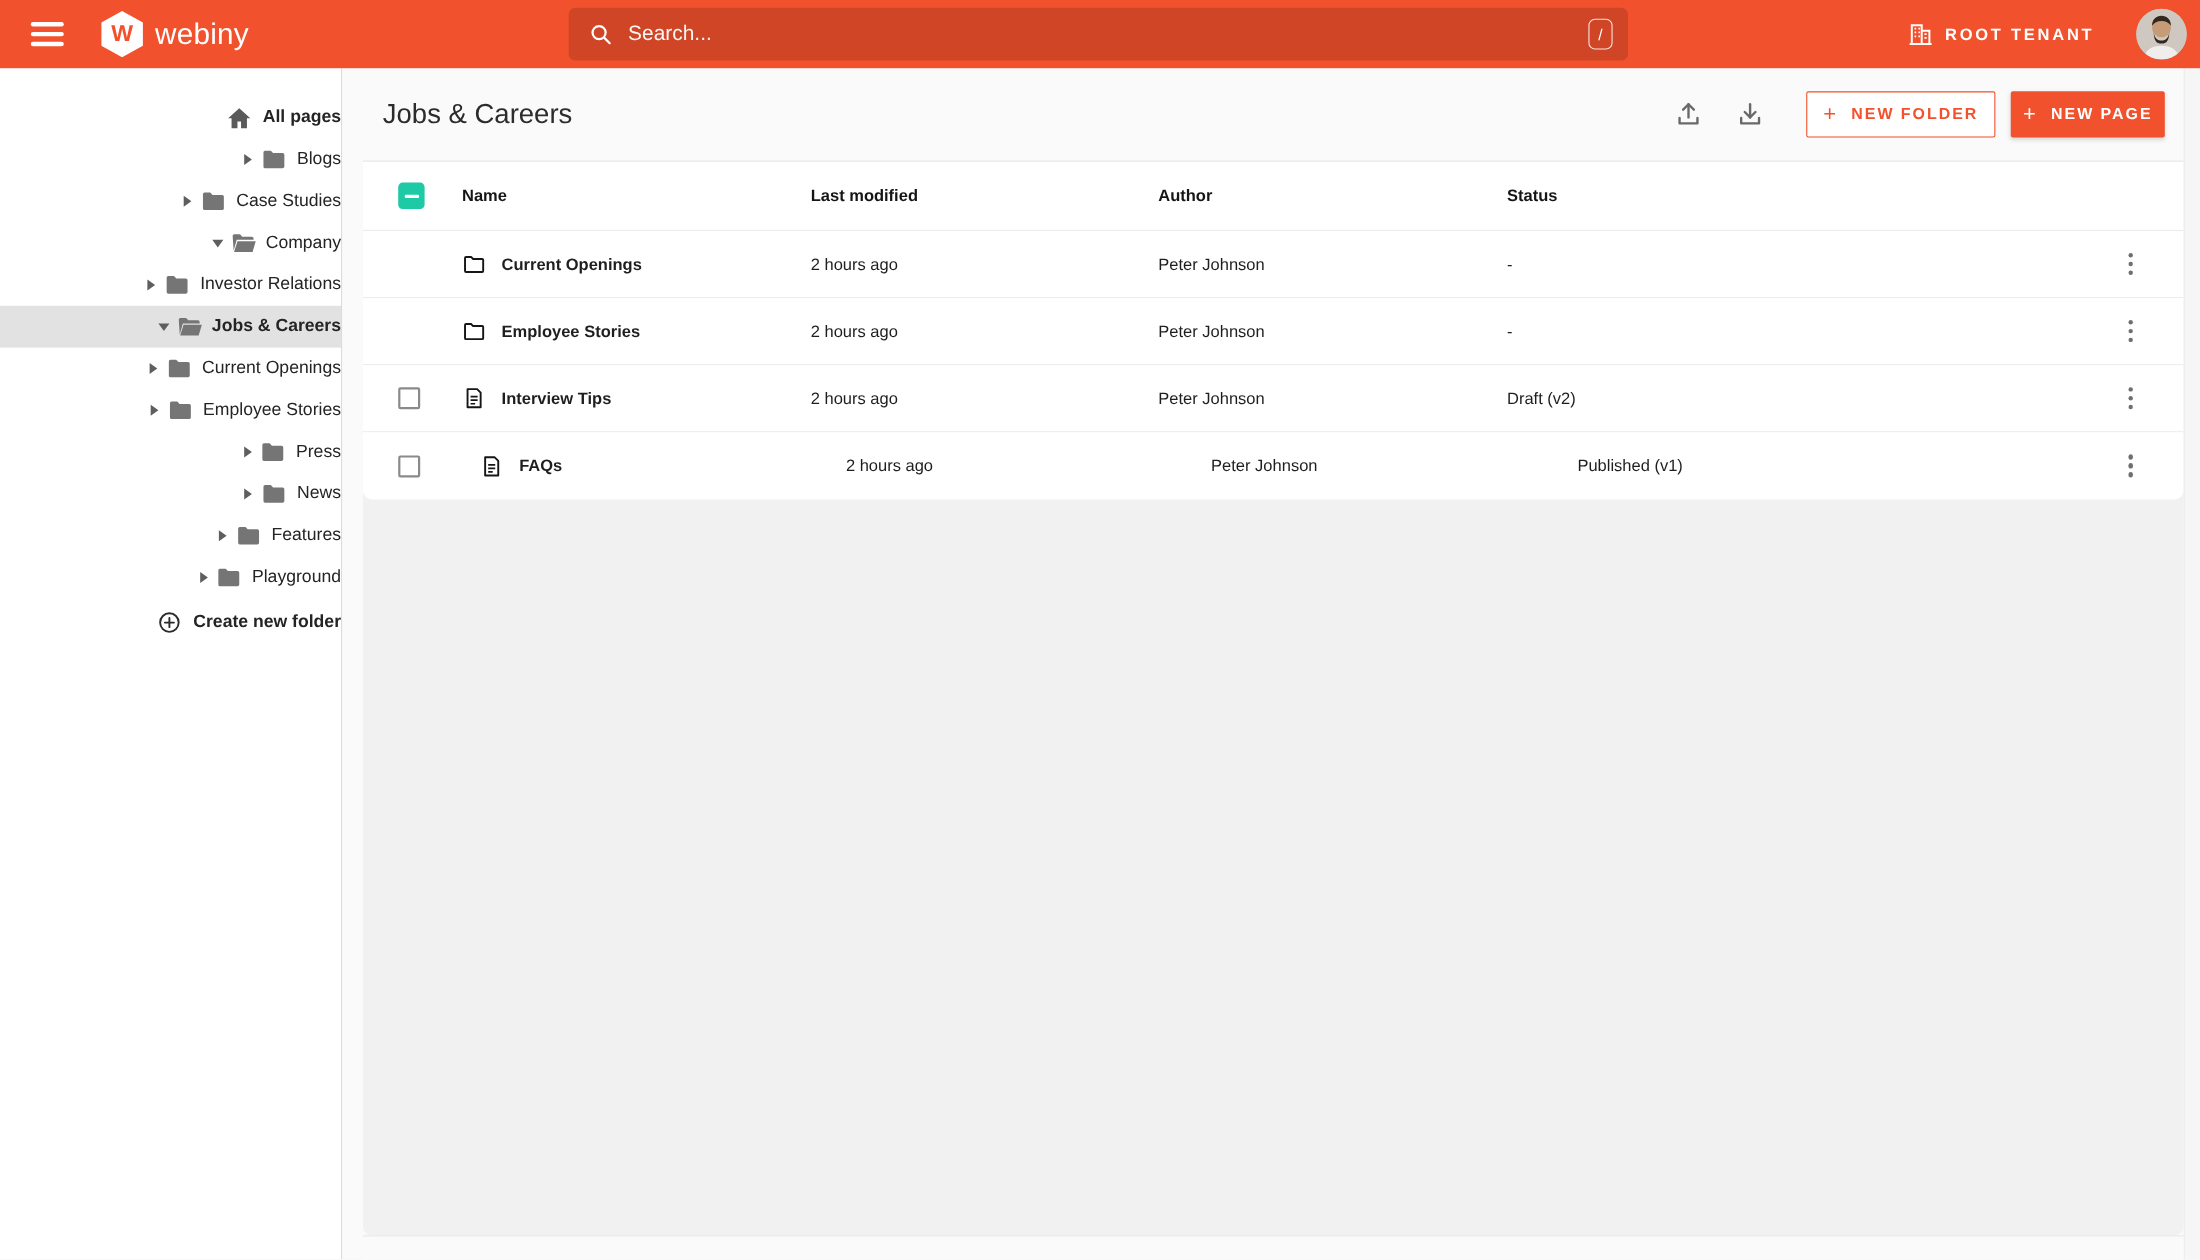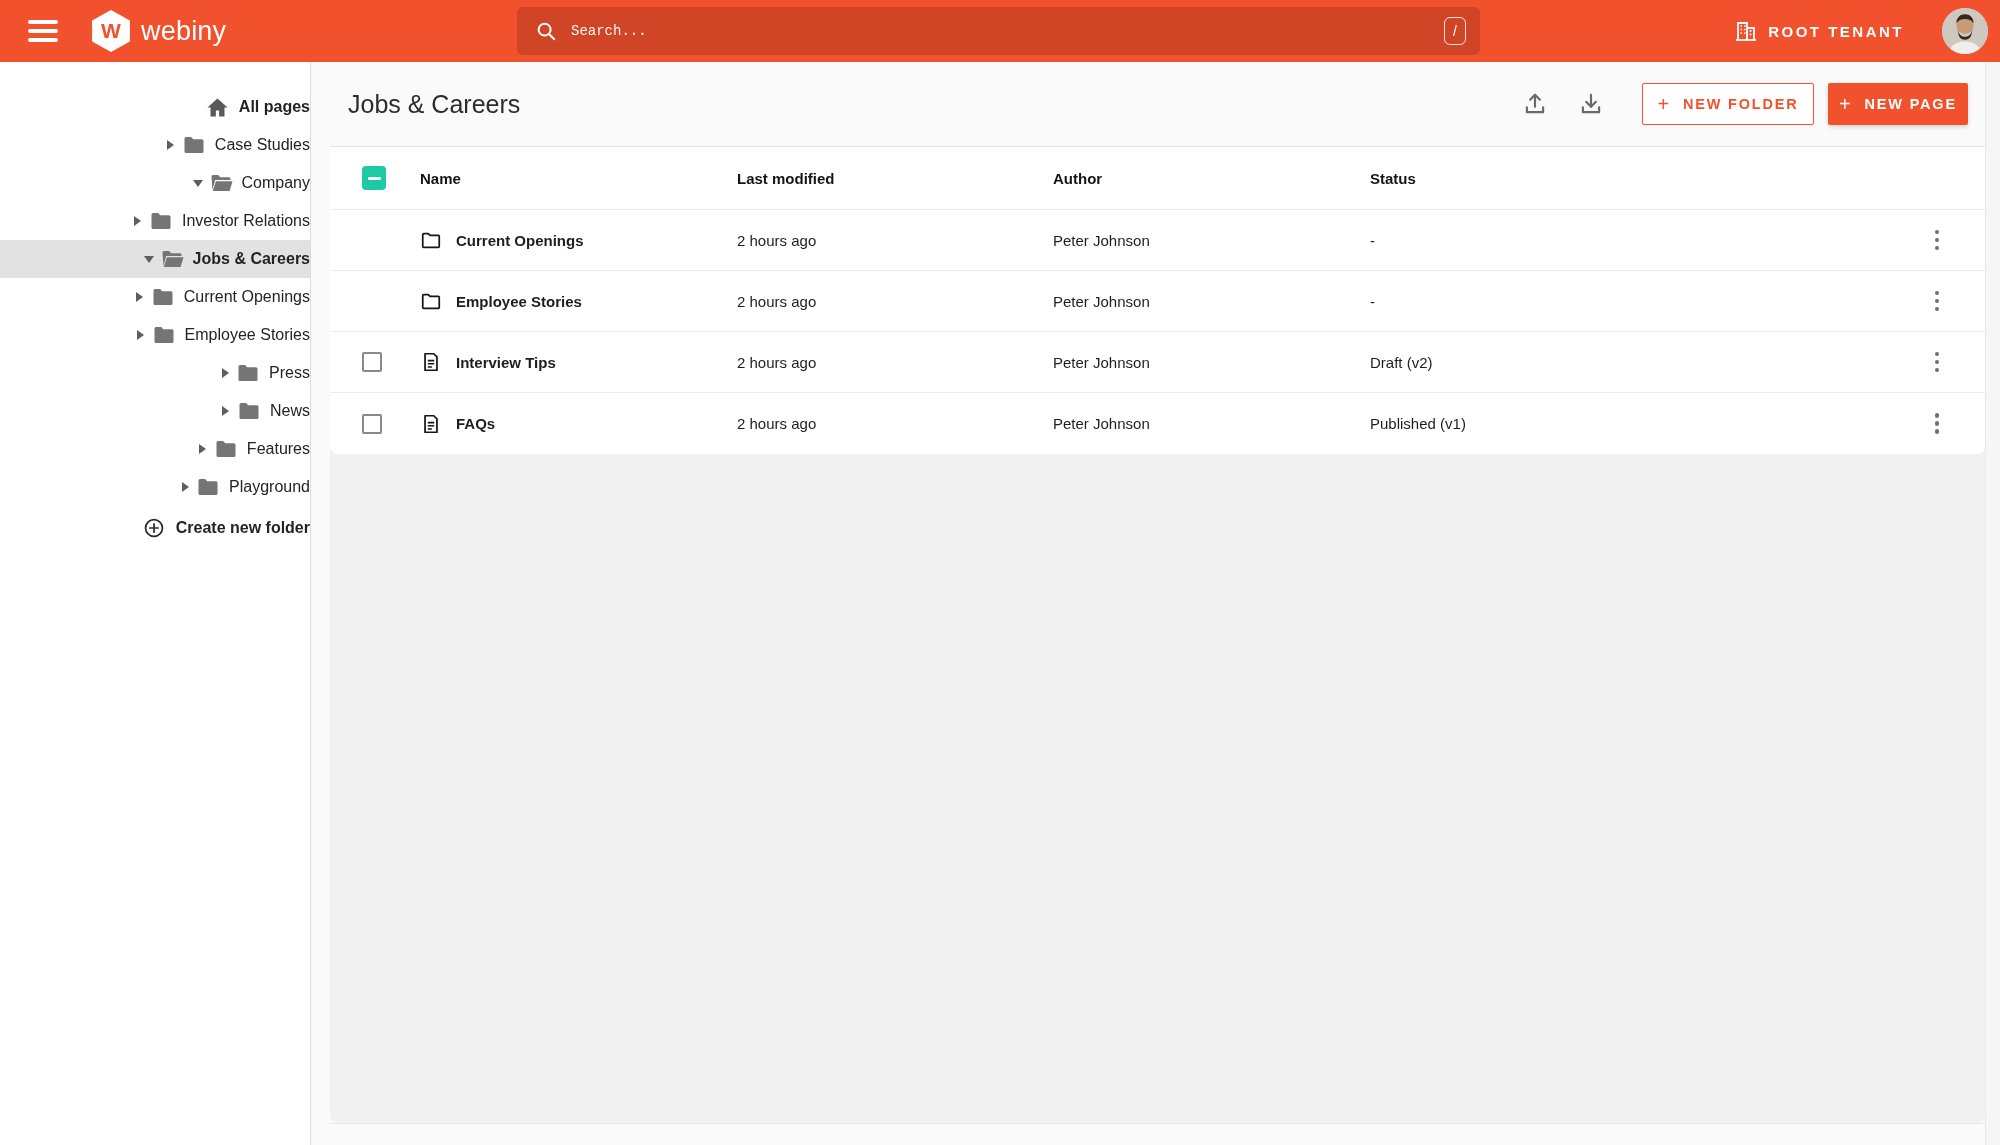--- a/index.html
+++ b/index.html
@@ -17,21 +17,21 @@
   .logo { position:absolute; left:90px; top:10px; display:flex; align-items:center; cursor:pointer; }
   .hex { width:42px; height:42px; background:#fff; display:flex; align-items:center; justify-content:center;
          clip-path:polygon(50% 0, 95% 25%, 95% 75%, 50% 100%, 5% 75%, 5% 25%); }
   .hex b { color:#f1512c; font-size:21px; font-weight:bold; }
   .wordmark { color:#fff; font-size:27px; font-weight:normal; margin-left:9px; letter-spacing:.2px; }
 
   .searchbar { position:absolute; left:517px; top:7px; width:963px; height:48px;
                background:rgba(0,0,0,0.14); border-radius:6px; display:flex; align-items:center; }
   .searchbar svg { margin:0 14px 0 18px; flex:0 0 auto; }
   .searchbar input { flex:1; background:transparent; border:none; outline:none;
-                     color:#fff; font-size:14px; font-family:Liberation Mono, monospace; }
+                     color:#fff; font-size:19px; font-family:Liberation Sans, sans-serif; }
   .searchbar input::placeholder { color:rgba(255,255,255,0.95); }
   .slash-badge { margin-right:14px; width:22px; height:28px; border:1.5px solid rgba(255,255,255,0.85);
                  border-radius:6px; color:#fff; font-size:14px; display:flex; align-items:center;
                  justify-content:center; }
 
   .tenant { position:absolute; right:96px; top:0; height:62px; display:flex; align-items:center;
             gap:10px; cursor:pointer; }
   .tenant-label { color:#fff; font-size:15px; font-weight:600; letter-spacing:2.5px; }
   .avatar { position:absolute; right:12px; top:8px; width:46px; height:46px; border-radius:50%;
             overflow:hidden; border:none; padding:0; cursor:pointer; background:#cfc8c0; }
@@ -78,21 +78,21 @@
   .btn-filled { margin-left:14px; width:140px; background:#f1512c; color:#fff; border:none;
                 box-shadow:0 2px 4px rgba(0,0,0,0.15); }
 
   .table-wrap { position:absolute; left:19px; right:0; top:85px; bottom:22px; background:#f1f1f1;
                 border-radius:0 0 8px 8px; overflow:hidden; }
   .grid-row { display:grid; grid-template-columns:90px 317px 316px 317px 1fr 96px;
               align-items:center; background:#fff; border-bottom:1px solid #ebebeb;
               font-size:15px; color:#1e1e1e; }
   .grid-row.head { height:63px; font-weight:700; color:#151515; }
   .grid-row.body { height:61px; cursor:pointer; }
-  .grid-row.body:last-of-type { border-bottom:none; border-radius:0 0 8px 8px; }
+  .grid-row.body:last-of-type { border-bottom:none; border-radius:0 0 8px 8px;gap:16px; }
   .cell-check { padding-left:32px; display:flex; align-items:center; }
   .cb-ind { width:24px; height:24px; background:#1ec9a6; border-radius:4px; border:none;
             display:flex; align-items:center; justify-content:center; cursor:pointer; }
   .cb-ind i { display:block; width:13px; height:3px; background:#fff; border-radius:1px; }
   .cb-empty { width:20px; height:20px; background:#fff; border:2px solid #8a8a8a;
               border-radius:2px; cursor:pointer; }
   .cell-name { display:flex; align-items:center; gap:14px; font-weight:700; }
   .cell-kebab { display:flex; justify-content:center; }
   .kebab { background:none; border:none; cursor:pointer; padding:6px; display:flex;
            flex-direction:column; gap:3.5px; align-items:center; }
@@ -154,20 +154,31 @@
 
     <div class="trow pad-root">
       <span class="ticon">
         <svg width="23" height="23" viewBox="0 0 24 24">
             <path d="M12 2.5 22.5 12h-3.2v9.5h-5.6v-6.4h-3.4v6.4H4.7V12H1.5z" fill="#5a5a5a"></path>
           </svg>
       </span>
       <span class="tlabel bold">All pages</span>
     </div>
 
+    <div class="trow pad0">
+      <span class="arr right">
+          <i></i>
+        </span>
+      <span class="ticon">
+        <svg width="24" height="24" viewBox="0 0 24 24">
+            <path d="M2.5 5.5A1.5 1.5 0 0 1 4 4h5.2l2 2.2H20a1.5 1.5 0 0 1 1.5 1.5v11A1.5 1.5 0 0 1 20 20H4a1.5 1.5 0 0 1-1.5-1.5z" fill="#757575"></path>
+          </svg>
+      </span>
+      <span class="tlabel">Blogs</span>
+    </div>
 
     <div class="trow pad0">
       <span class="arr right">
           <i></i>
         </span>
       <span class="ticon">
         <svg width="24" height="24" viewBox="0 0 24 24">
             <path d="M2.5 5.5A1.5 1.5 0 0 1 4 4h5.2l2 2.2H20a1.5 1.5 0 0 1 1.5 1.5v11A1.5 1.5 0 0 1 20 20H4a1.5 1.5 0 0 1-1.5-1.5z" fill="#757575"></path>
           </svg>
       </span>

